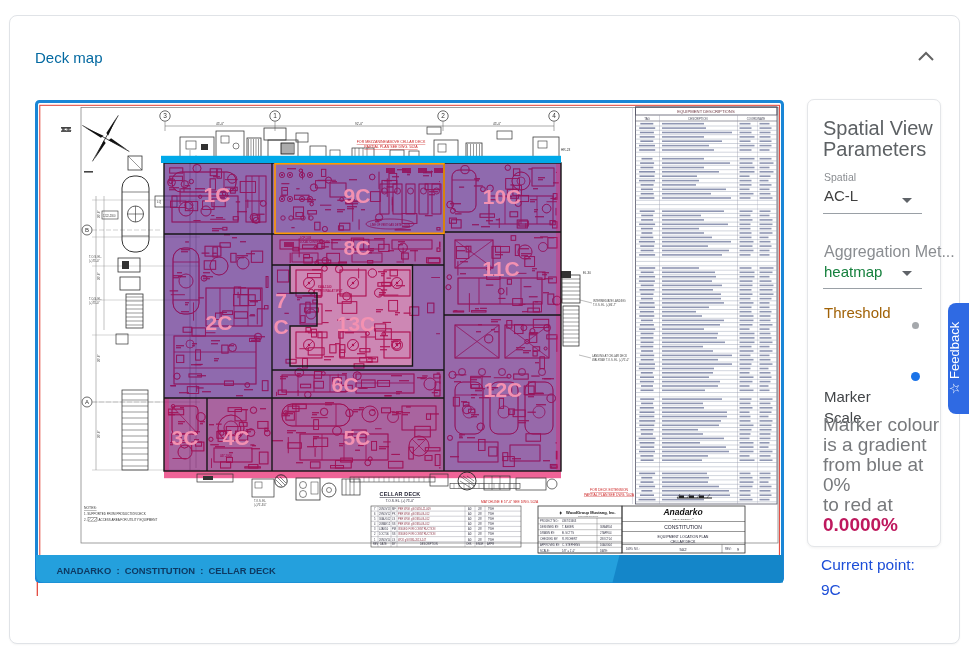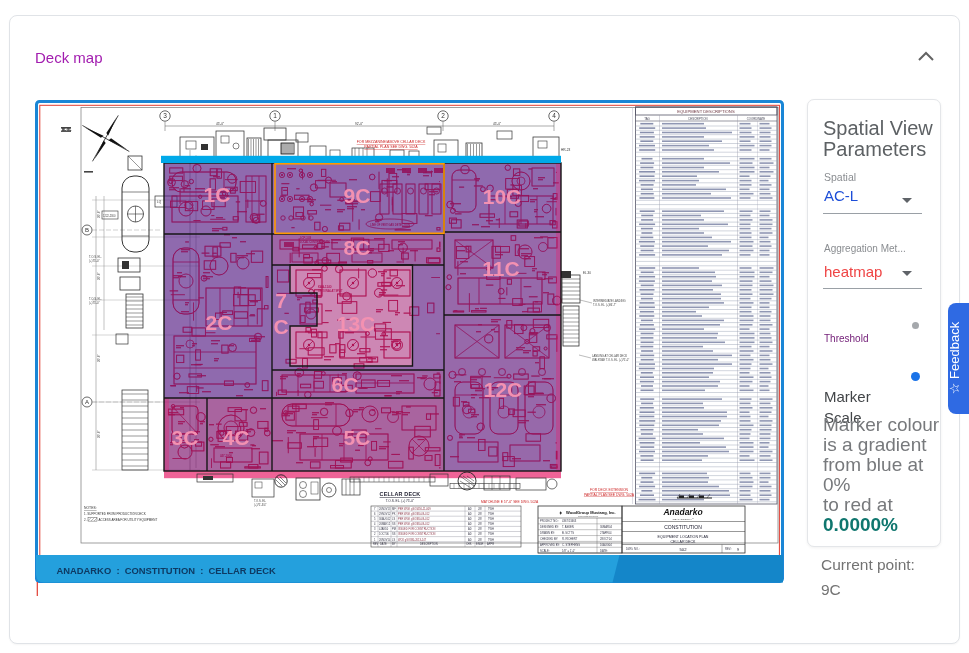--- a/index.html
+++ b/index.html
@@ -4,21 +4,21 @@
 <style>
 html,body{margin:0;padding:0;width:969px;height:653px;background:#fff;
 font-family:"Liberation Sans",sans-serif;overflow:hidden;position:relative}
 .abs{position:absolute}
 </style>
 </head>
 <body>
 
 <div class="abs" style="left:9px;top:15px;width:949px;height:627px;border:1px solid #e0e3e7;border-radius:8px;background:#fff;box-shadow:0 1px 2px rgba(0,0,0,0.04)"></div>
 
-<div class="abs" style="left:35px;top:49px;font-size:15px;color:#a21caf">Deck map</div>
+<div class="abs" style="left:35px;top:49px;font-size:15px;color:#0369a1">Deck map</div>
 
 <svg class="abs" style="left:917px;top:49px" width="18" height="16" viewBox="0 0 18 16">
     <polyline points="2,11 9,4 16,11" fill="none" stroke="#636363" stroke-width="2"></polyline>
   </svg>
 
 <svg class="abs" style="left:0;top:0" width="969" height="653" viewBox="0 0 969 653">
 
 <g>
       <rect x="36" y="101" width="747" height="481" fill="#ffffff"></rect>
     </g>
@@ -2846,41 +2846,41 @@
       <text x="56.5" y="574" font-size="9.4" font-weight="bold" fill="#0e3a63" letter-spacing="0">ANADARKO&nbsp;&nbsp;:&nbsp;&nbsp;CONSTITUTION&nbsp;&nbsp;:&nbsp;&nbsp;CELLAR&nbsp;DECK</text>
     </g>
 </svg>
 
 <div class="abs" style="left:807px;top:99px;width:132px;height:446px;border:1px solid #e4e6e9;border-radius:7px;background:#fff;box-shadow:0 1px 3px rgba(0,0,0,0.06)"></div>
 
 <div class="abs" style="left:823px;top:118px;width:110px;font-size:20px;line-height:21px;color:#5d6164">Spatial View Parameters</div>
 
 <div class="abs" style="left:824px;top:171px;font-size:10.5px;color:#8a8d91">Spatial</div>
 
-<div class="abs" style="left:824px;top:187px;font-size:15px;color:#1d4ed8">AC-L</div>
+<div class="abs" style="left:824px;top:187px;font-size:15px;color:#404040">AC-L</div>
 
 <div class="abs" style="left:902px;top:198px;width:0;height:0;border-left:5px solid transparent;border-right:5px solid transparent;border-top:5px solid #5f6368"></div>
 
 <div class="abs" style="left:823px;top:213px;width:99px;height:1px;background:#9aa0a6"></div>
 
-<div class="abs" style="left:824px;top:242.5px;font-size:10px;color:#8a8d91">Aggregation Met...</div>
-
-<div class="abs" style="left:824px;top:262.5px;font-size:15px;color:#ef4444">heatmap</div>
+<div class="abs" style="left:824px;top:242.5px;font-size:16px;color:#8a8d91">Aggregation Met...</div>
+
+<div class="abs" style="left:824px;top:262.5px;font-size:15px;color:#15803d">heatmap</div>
 
 <div class="abs" style="left:902px;top:271px;width:0;height:0;border-left:5px solid transparent;border-right:5px solid transparent;border-top:5px solid #5f6368"></div>
 
 <div class="abs" style="left:823px;top:288px;width:99px;height:1px;background:#9aa0a6"></div>
 
-<div class="abs" style="left:824px;top:333px;font-size:10px;color:#701a75">Threshold</div>
+<div class="abs" style="left:824px;top:304px;font-size:15px;color:#a16207">Threshold</div>
 
 <div class="abs" style="left:911.5px;top:321.5px;width:7px;height:7px;border-radius:50%;background:#a5a8ac"></div>
 
 <div class="abs" style="left:824px;top:386px;width:60px;font-size:15px;line-height:21px;color:#424548">Marker Scale</div>
 
 <div class="abs" style="left:910.5px;top:372px;width:9px;height:9px;border-radius:50%;background:#1a73e8"></div>
 
-<div class="abs" style="left:823px;top:414.5px;width:118px;font-size:19px;line-height:20px;color:#77797c">Marker colour<br>is a gradient<br>from blue at 0%<br>to red at<br><b style="color:#0f766e">0.0000%</b></div>
-
-<div class="abs" style="left:821px;top:551.5px;width:120px;font-size:15.5px;line-height:25px;color:#737373">Current point:<br>9C</div>
+<div class="abs" style="left:823px;top:414.5px;width:118px;font-size:19px;line-height:20px;color:#77797c">Marker colour<br>is a gradient<br>from blue at 0%<br>to red at<br><b style="color:#be185d">0.0000%</b></div>
+
+<div class="abs" style="left:821px;top:551.5px;width:120px;font-size:15.5px;line-height:25px;color:#1d4ed8">Current point:<br>9C</div>
 
 <div class="abs" style="left:948px;top:303px;width:22px;height:111px;background:#2f6ae3;border-radius:8px 0 0 8px;overflow:hidden">
 <div class="abs" style="left:-40px;top:44px;width:100px;height:22px;transform:rotate(-90deg);color:#fff;font-size:13px;text-align:center">☆ Feedback</div>
 </div>
 
 </body></html>

